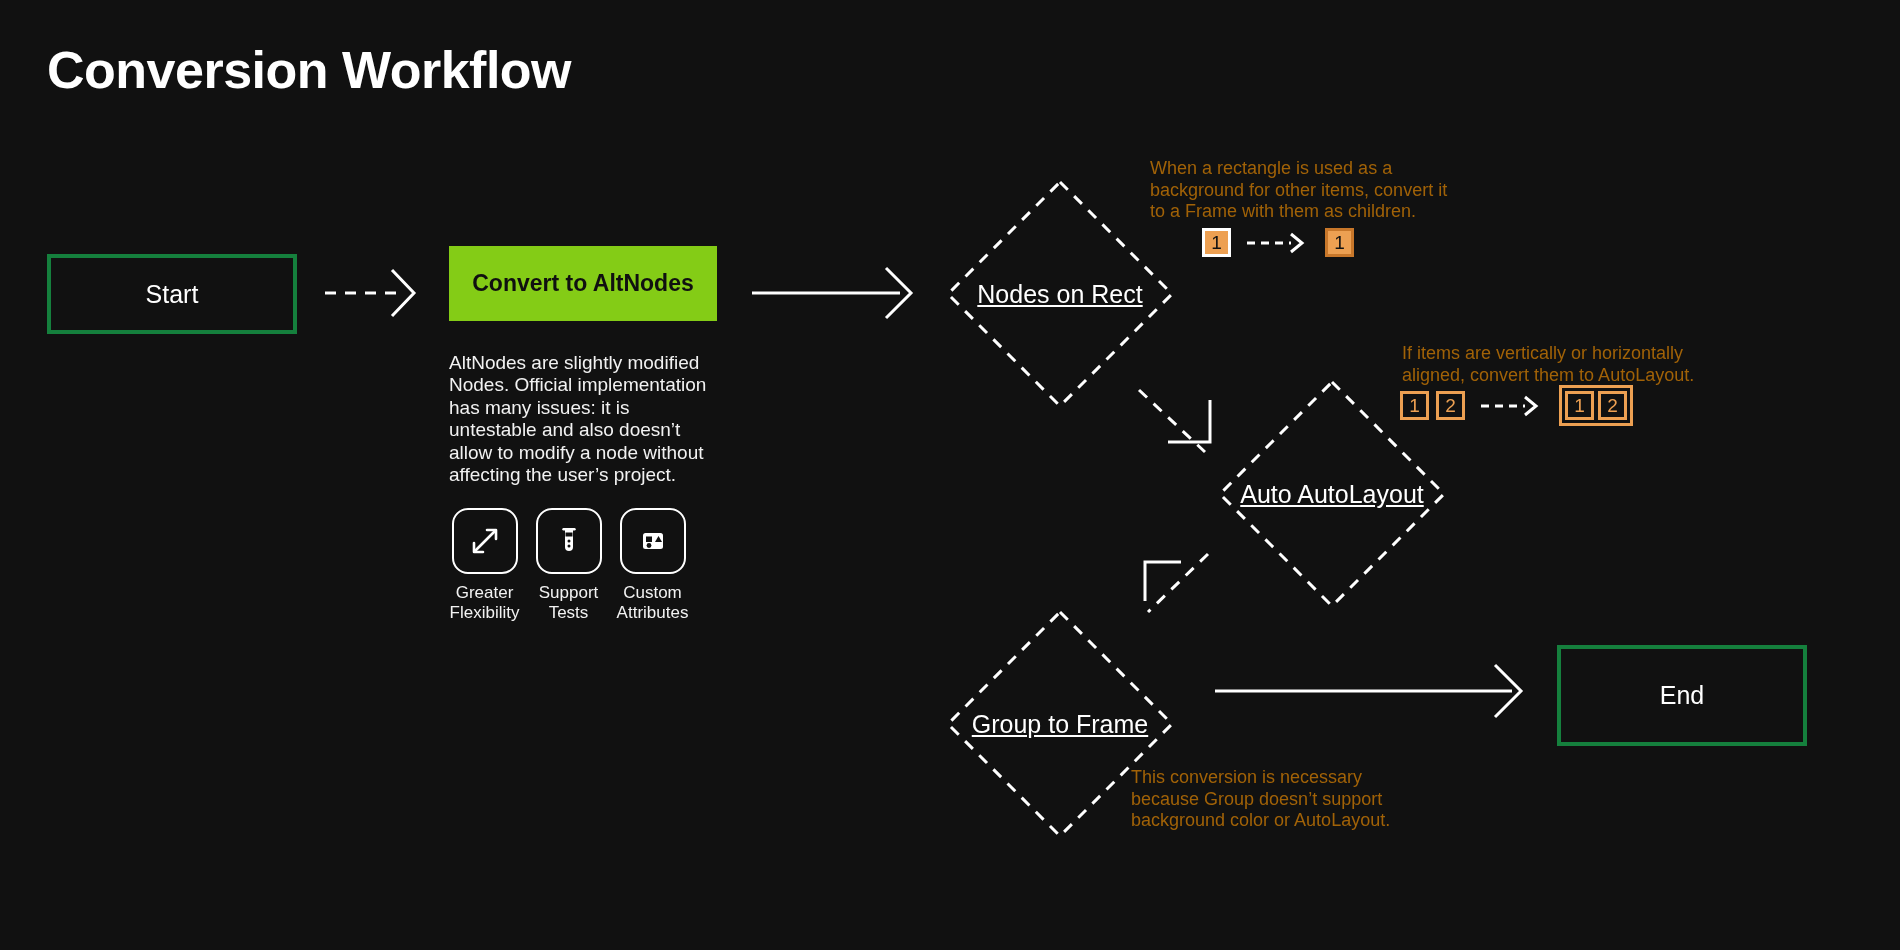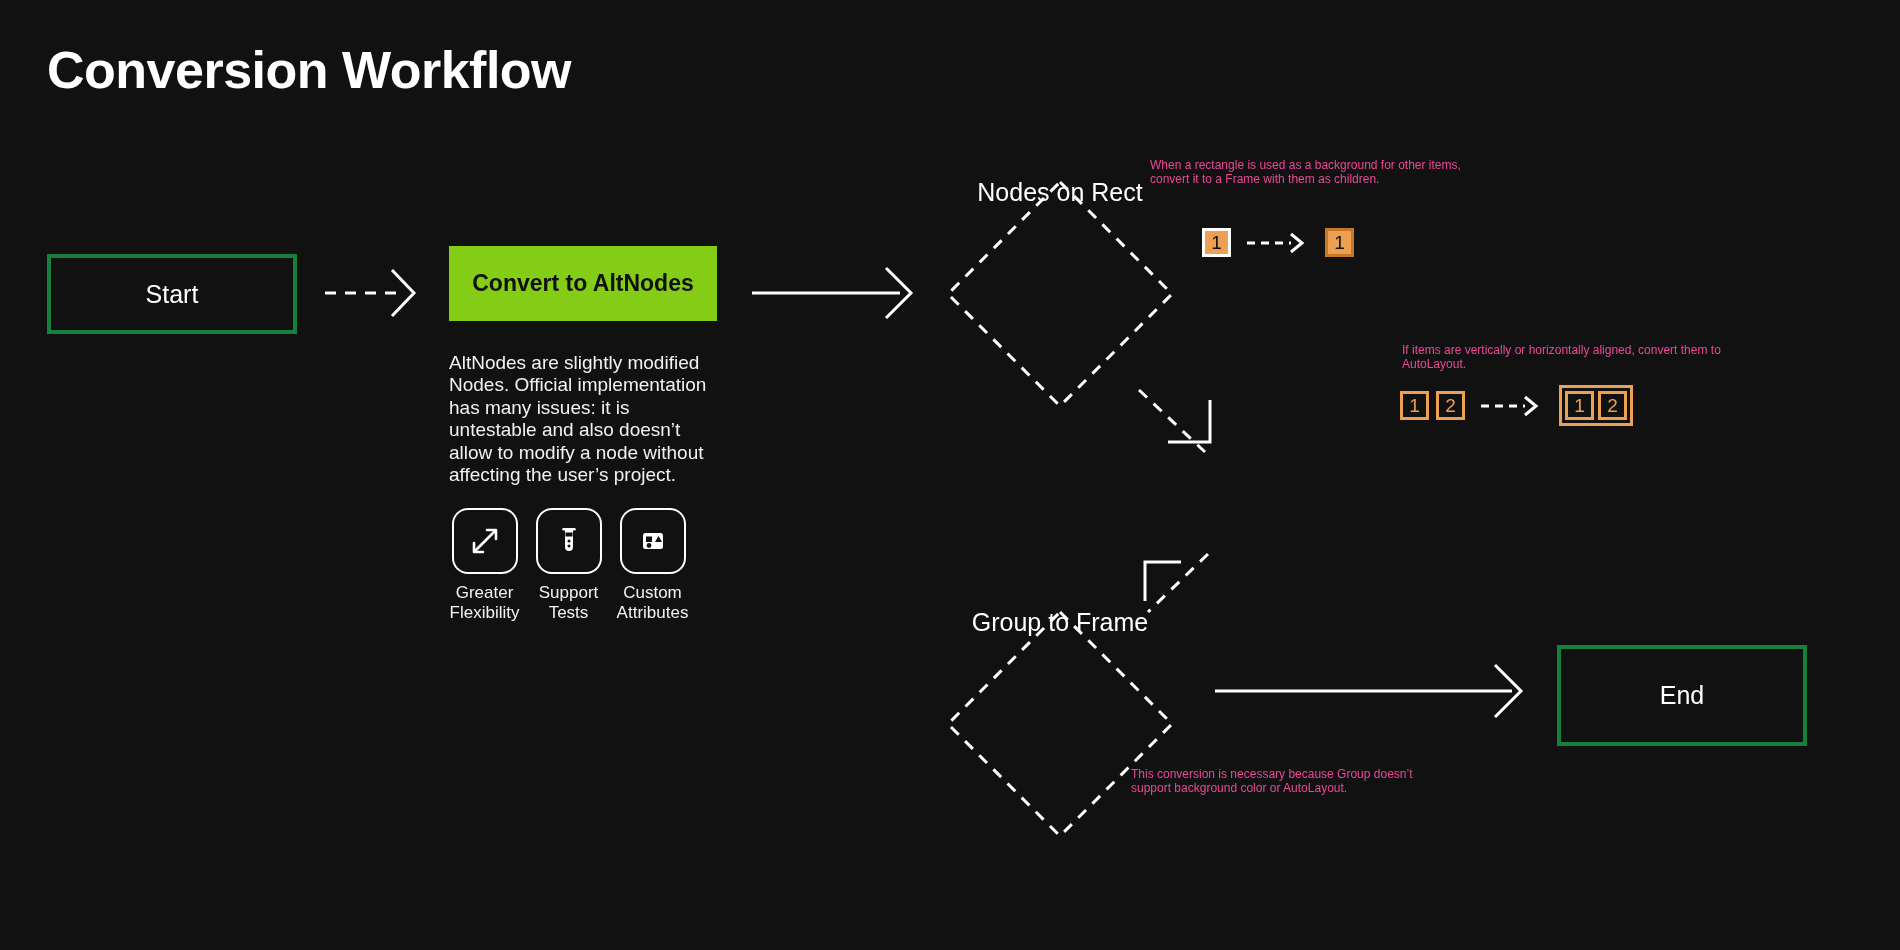--- a/index.html
+++ b/index.html
@@ -89,43 +89,45 @@
     font-size: 17px;
     line-height: 1.16;
     text-align: center;
     color: #f2f2f2;
     white-space: pre-line;
   }
 
   
   .diamond-wrap {
     display: flex;
+    align-items: center;
     justify-content: center;
+    text-decoration: underline;
   }
   .diamond-shape {
     position: absolute;
     left: 0; top: 0;
     width: 100%; height: 100%;
   }
   .diamond-label {
     position: relative;
     font-size: 25px;
     color: #ffffff;
     white-space: nowrap;
     z-index: 2;
   }
   #nodes-on-rect { left: 944px; top: 178px; width: 232px; height: 232px; }
   #auto-autolayout { left: 1216px; top: 378px; width: 232px; height: 232px; }
   #group-to-frame { left: 944px; top: 608px; width: 232px; height: 232px; }
 
   
   .note {
-    font-size: 12px;
+    font-size: 18px;
     line-height: 1.2;
-    color: #ec4899;
+    color: #a16207;
   }
   #note-rect { left: 1150px; top: 158px; width: 312px; }
   #note-auto { left: 1402px; top: 343px; width: 320px; }
   #note-group { left: 1131px; top: 767px; width: 300px; }
 
   
   .badge-row {
     position: absolute;
     display: flex;
     align-items: center;
@@ -253,20 +255,26 @@
 
   <div class="abs" id="convert-desc">AltNodes are slightly modified Nodes. Official implementation has many issues: it is untestable and also doesn’t allow to modify a node without affecting the user’s project.</div>
 
   <div class="abs diamond-wrap" id="nodes-on-rect">
     <svg class="diamond-shape" viewBox="0 0 232 232">
       <polygon points="116,4 228,116 116,228 4,116" fill="none" stroke="#ffffff" stroke-width="3" stroke-dasharray="11,9"></polygon>
     </svg>
     <span class="diamond-label">Nodes on Rect</span>
   </div>
 
+  <div class="abs diamond-wrap" id="auto-autolayout">
+    <svg class="diamond-shape" viewBox="0 0 232 232">
+      <polygon points="116,4 228,116 116,228 4,116" fill="none" stroke="#ffffff" stroke-width="3" stroke-dasharray="11,9"></polygon>
+    </svg>
+    <span class="diamond-label">Auto AutoLayout</span>
+  </div>
 
   <div class="abs diamond-wrap" id="group-to-frame">
     <svg class="diamond-shape" viewBox="0 0 232 232">
       <polygon points="116,4 228,116 116,228 4,116" fill="none" stroke="#ffffff" stroke-width="3" stroke-dasharray="11,9"></polygon>
     </svg>
     <span class="diamond-label">Group to Frame</span>
   </div>
 
   <div class="abs term-box" id="end-node">
     <span>End</span>

